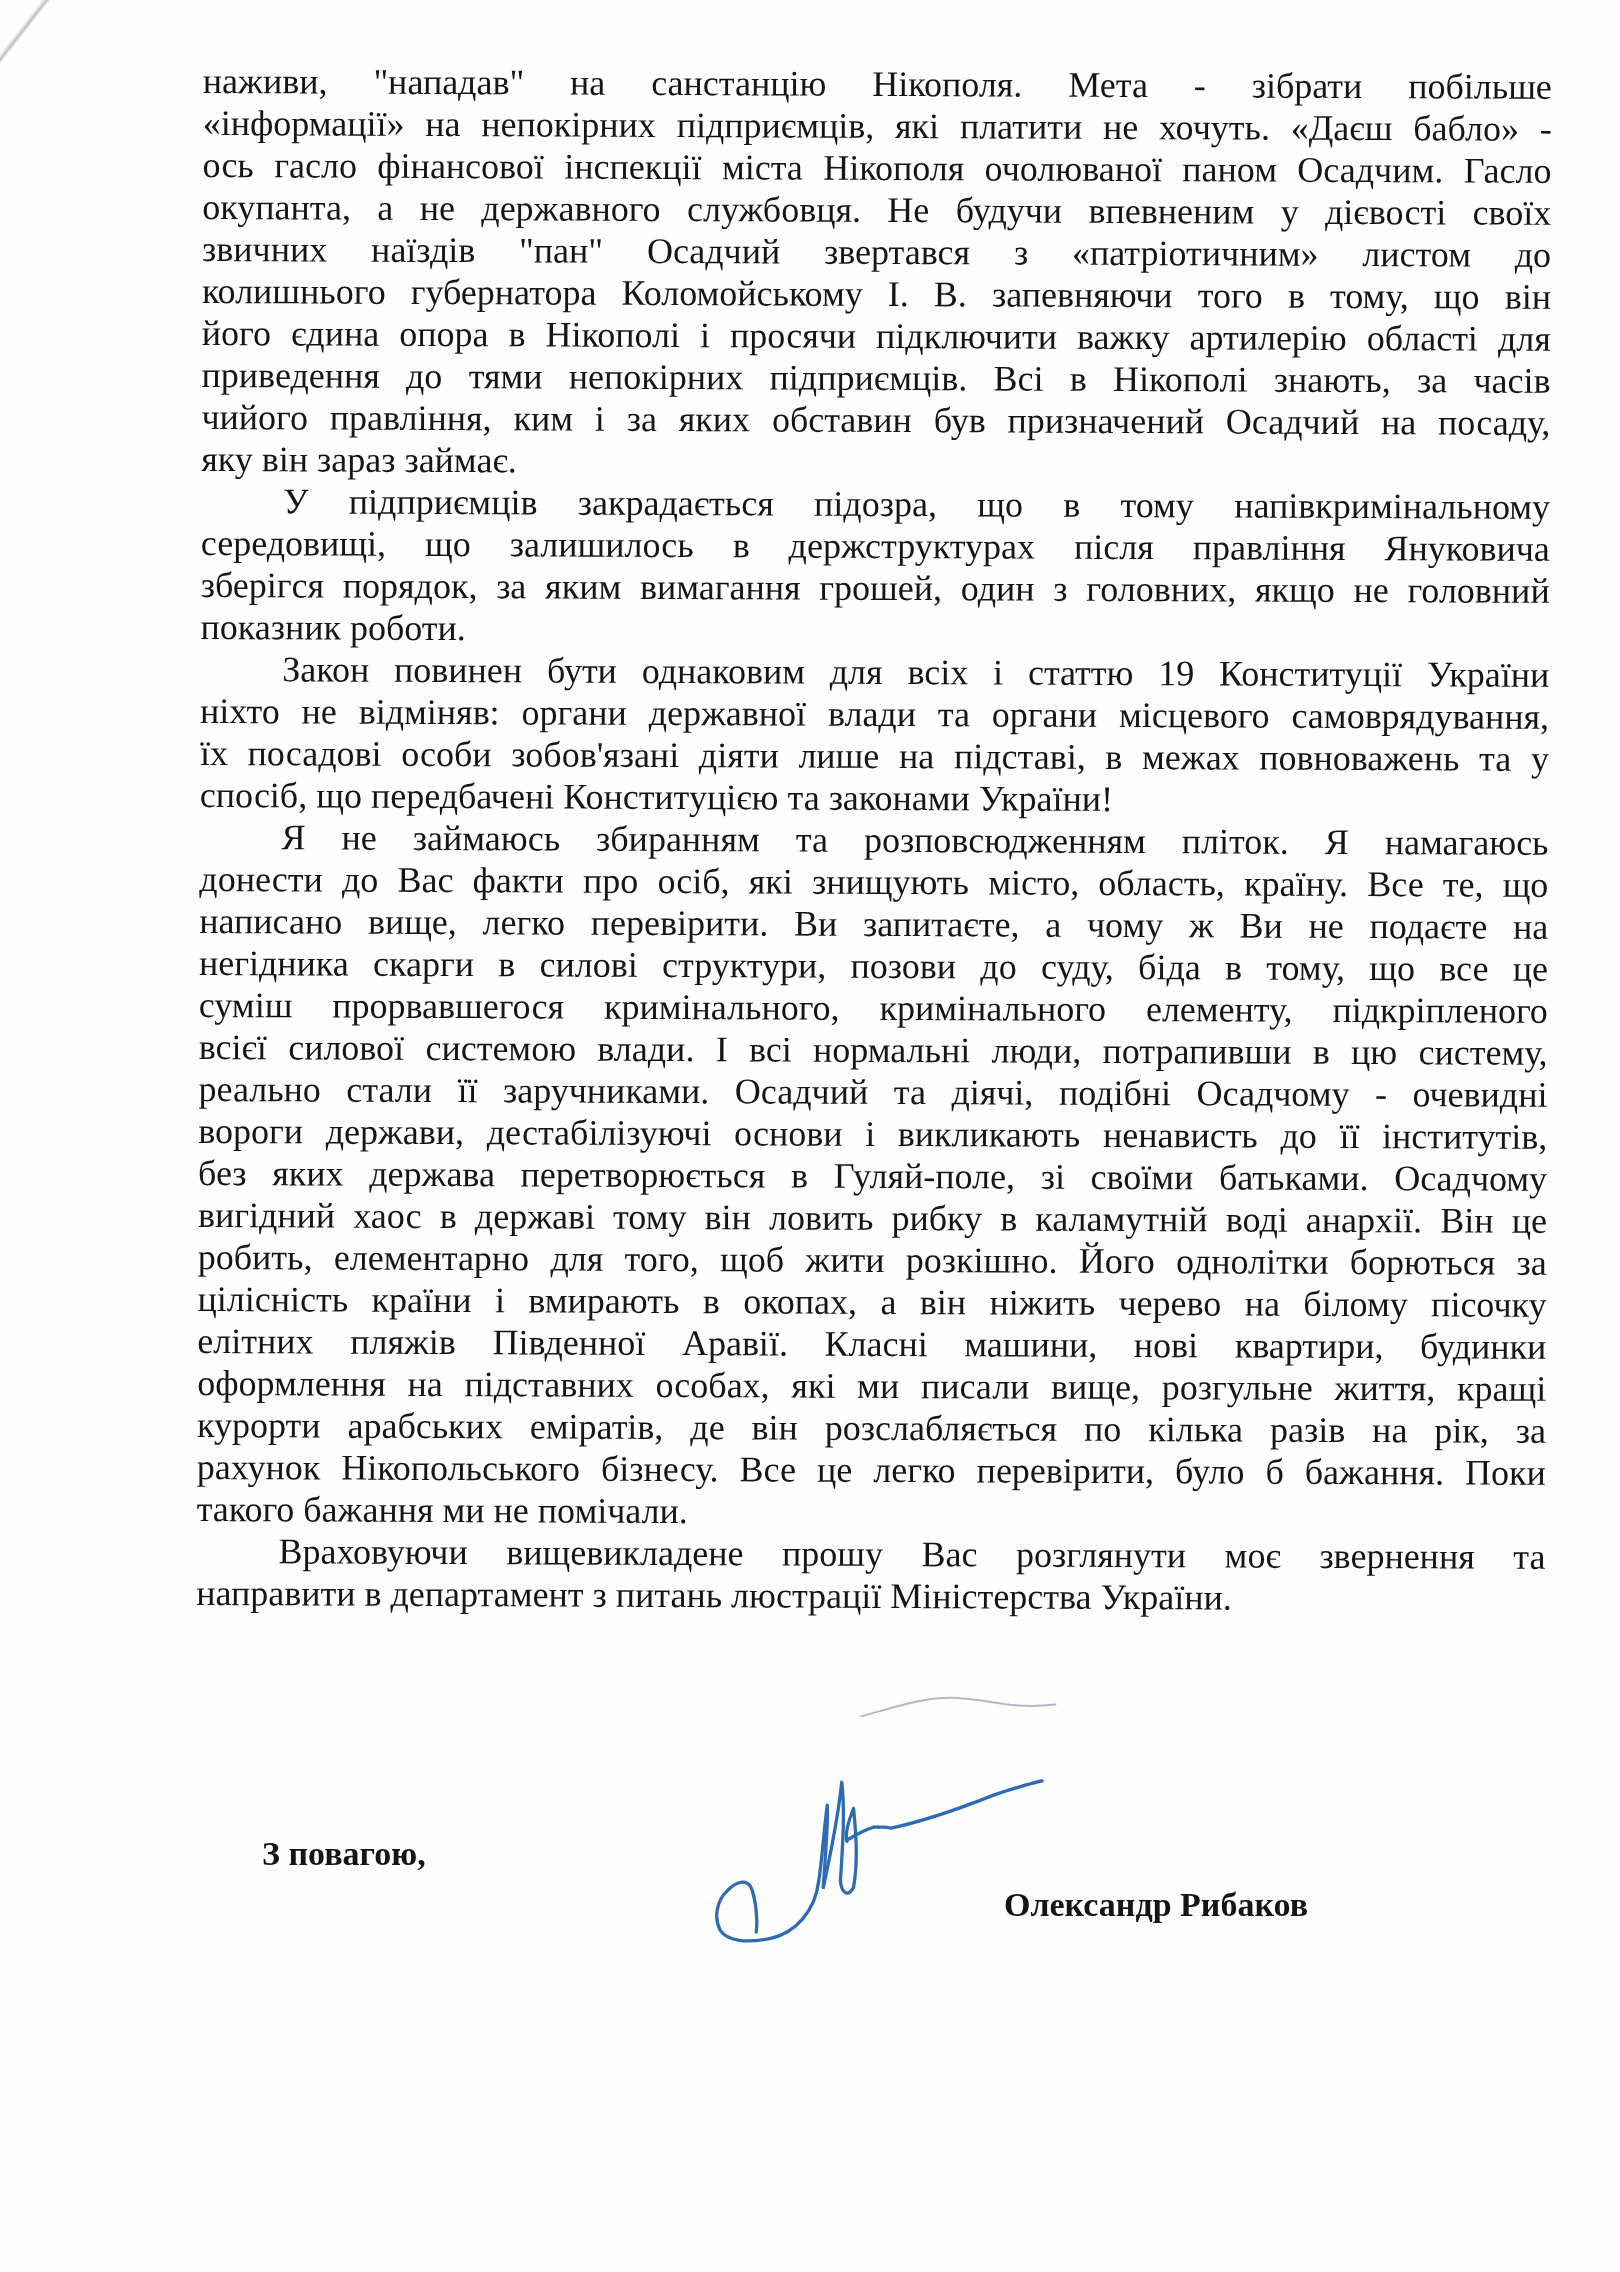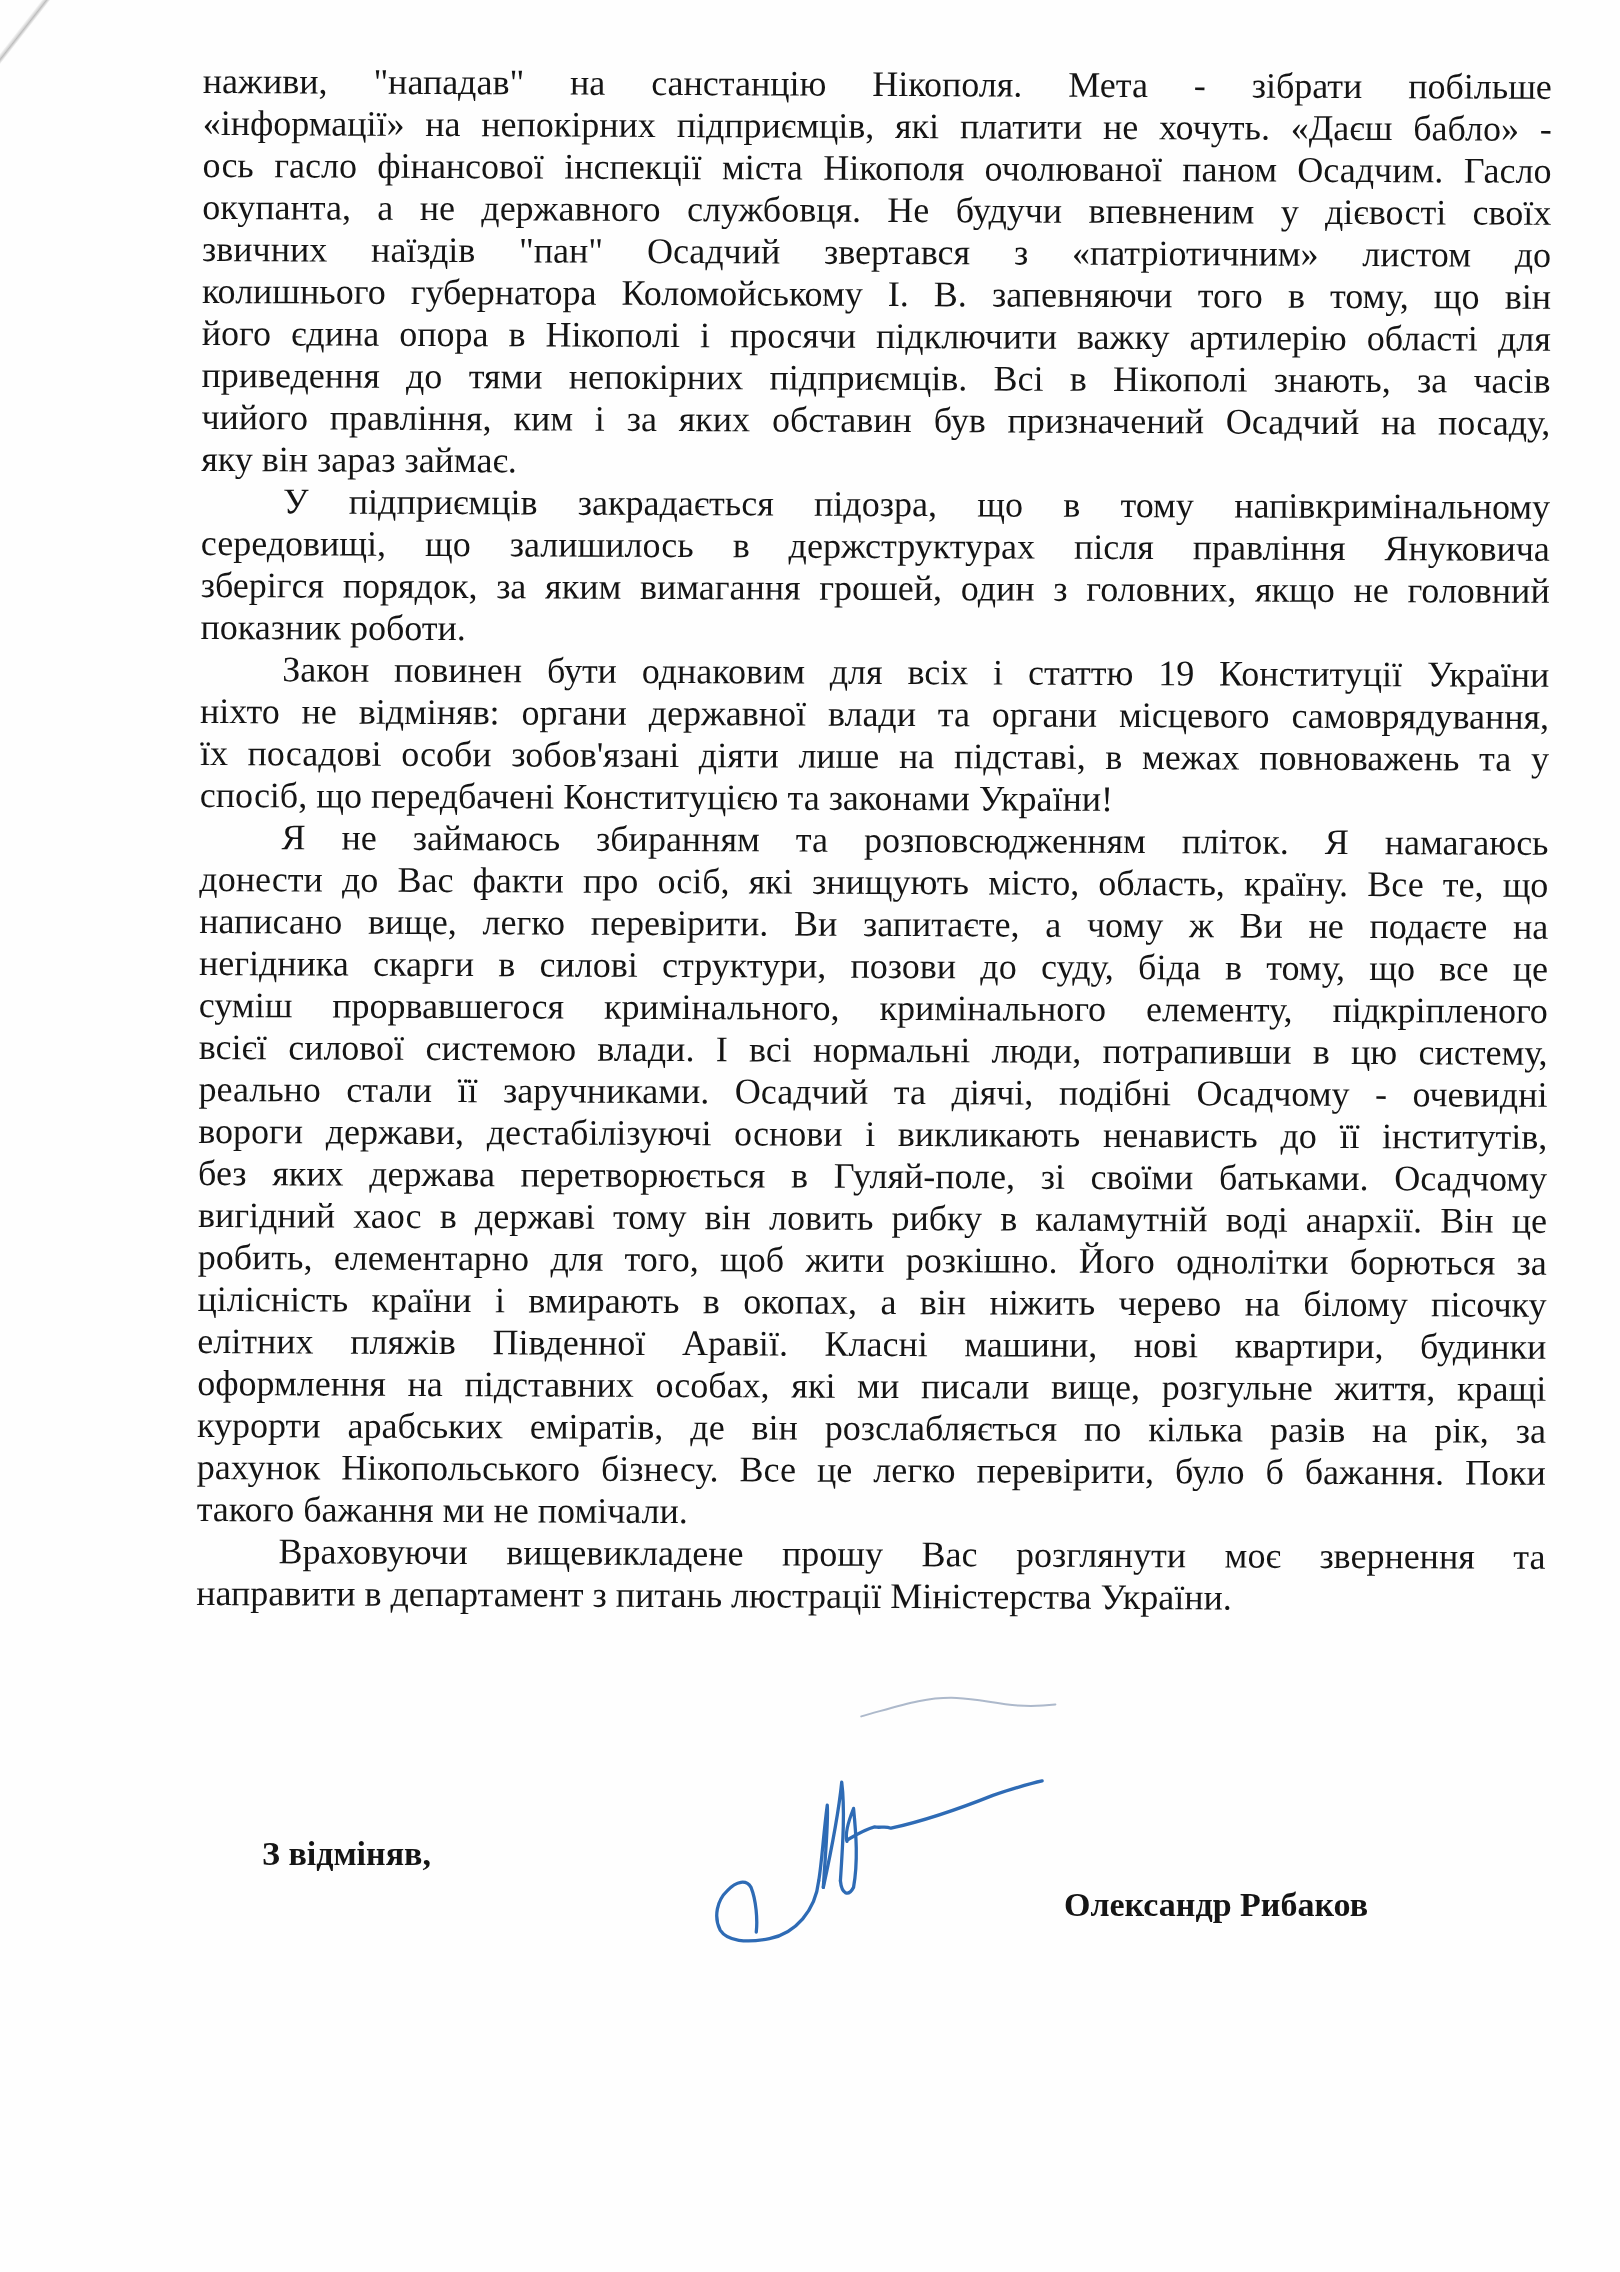--- a/index.html
+++ b/index.html
@@ -59,21 +59,21 @@
   }
   .closing {
     position: absolute;
     left: 262px;
     top: 1835px;
     font-size: 34px;
     font-weight: bold;
   }
   .signer {
     position: absolute;
-    left: 1064px;
+    left: 1004px;
     top: 1886px;
     font-size: 34px;
     font-weight: bold;
   }
   .signature {
     position: absolute;
     left: 684px;
     top: 1769px;
     width: 368px;
     height: 217px;
@@ -144,21 +144,21 @@
     <div>
       <span class="line indent">Враховуючи вищевикладене прошу Вас розглянути моє звернення та</span>
       <span class="line last">направити в департамент з питань люстрації Міністерства України.</span>
     </div>
   </div>
 
   <svg class="pen-squiggle" viewBox="0 0 310 50">
     <path d="M5 40 C 60 25, 100 10, 150 12 S 230 30, 300 22" fill="none" stroke="#8a9bb5" stroke-width="3" stroke-linecap="round" opacity="0.7"></path>
   </svg>
 
-  <div class="closing">З відміняв,</div>
+  <div class="closing">З повагою,</div>
 
   <svg class="signature" viewBox="0 0 560 330">
     <g fill="none" stroke="#2e6bb5" stroke-width="5" stroke-linecap="round" stroke-linejoin="round">
       <path d="M110 248 C 112 230, 110 200, 102 180 C 95 168, 80 170, 66 185 C 50 200, 45 225, 55 245 C 66 262, 95 265, 130 258 C 170 250, 200 215, 205 170"></path>
       <path d="M205 170 C 210 140, 212 100, 218 55 C 220 80, 215 130, 212 180"></path>
       <path d="M212 180 C 225 120, 235 70, 240 20 C 245 60, 242 110, 238 170"></path>
       <path d="M238 170 C 240 190, 250 195, 258 180 C 265 140, 262 100, 258 60 C 250 80, 245 100, 248 110"></path>
       <path d="M248 108 C 262 100, 275 92, 290 88 C 300 90, 305 86, 315 90 C 360 80, 420 60, 470 40 C 500 30, 525 22, 545 18"></path>
     </g>
   </svg>

